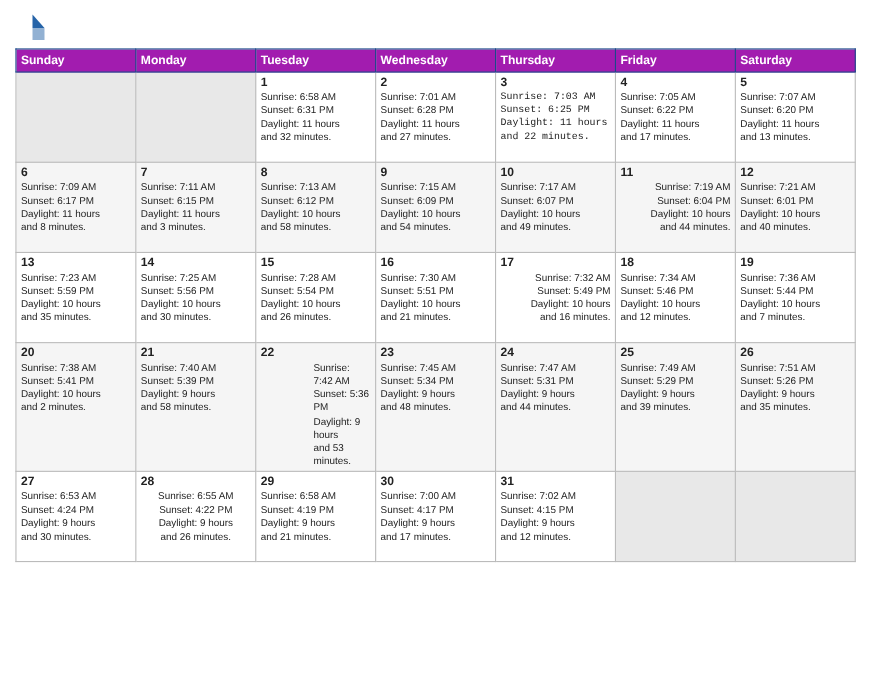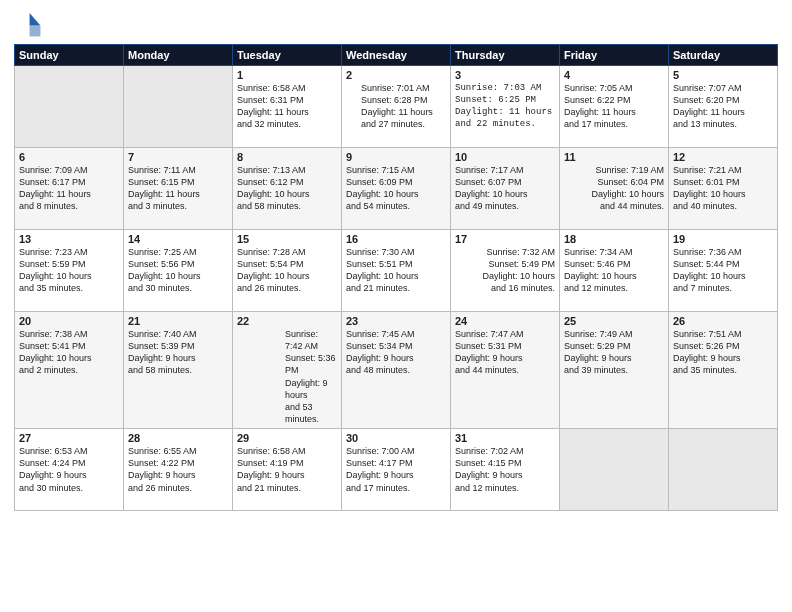--- a/index.html
+++ b/index.html
@@ -57,21 +57,21 @@
     .cal-subtitle {
       font-size: 14px;
       color: #444;
     }
     table {
       width: 100%;
       border-collapse: collapse;
       table-layout: fixed;
     }
     thead tr th {
-      background: #0f172a;
+      background: #a21caf;
       color: #fff;
       font-size: 11px;
       font-weight: bold;
       padding: 4px 4px;
       text-align: left;
       border: 1px solid #1a4a8a;
     }
     tbody tr td {
       border: 1px solid #bbb;
       vertical-align: top;
@@ -138,21 +138,21 @@
           <td class="empty-cell"></td>
           <td>
             <span class="day-num">1</span>
             <div class="day-info" style="white-space: pre-line;">Sunrise: 6:58 AM
 Sunset: 6:31 PM
 Daylight: 11 hours
 and 32 minutes.</div>
           </td>
           <td>
             <span class="day-num">2</span>
-            <div class="day-info" style="white-space: pre-line; margin-left: 15px;">Sunrise: 7:01 AM
+            <div class="day-info" style="white-space: pre-line;">Sunrise: 7:01 AM
 Sunset: 6:28 PM
 Daylight: 11 hours
 and 27 minutes.</div>
           </td>
           <td>
             <span class="day-num">3</span>
             <div class="day-info" style="white-space: pre-line; font-family: Liberation Mono, monospace;">Sunrise: 7:03 AM
 Sunset: 6:25 PM
 Daylight: 11 hours
 and 22 minutes.</div>
@@ -328,21 +328,21 @@
         <tr>
           <td>
             <span class="day-num">27</span>
             <div class="day-info" style="white-space: pre-line;">Sunrise: 6:53 AM
 Sunset: 4:24 PM
 Daylight: 9 hours
 and 30 minutes.</div>
           </td>
           <td>
             <span class="day-num">28</span>
-            <div class="day-info" style="white-space: pre-line;">Sunrise: 6:55 AM
+            <div class="day-info" style="white-space: pre-line; text-align: center;">Sunrise: 6:55 AM
 Sunset: 4:22 PM
 Daylight: 9 hours
 and 26 minutes.</div>
           </td>
           <td>
             <span class="day-num">29</span>
             <div class="day-info" style="white-space: pre-line;">Sunrise: 6:58 AM
 Sunset: 4:19 PM
 Daylight: 9 hours
 and 21 minutes.</div>

